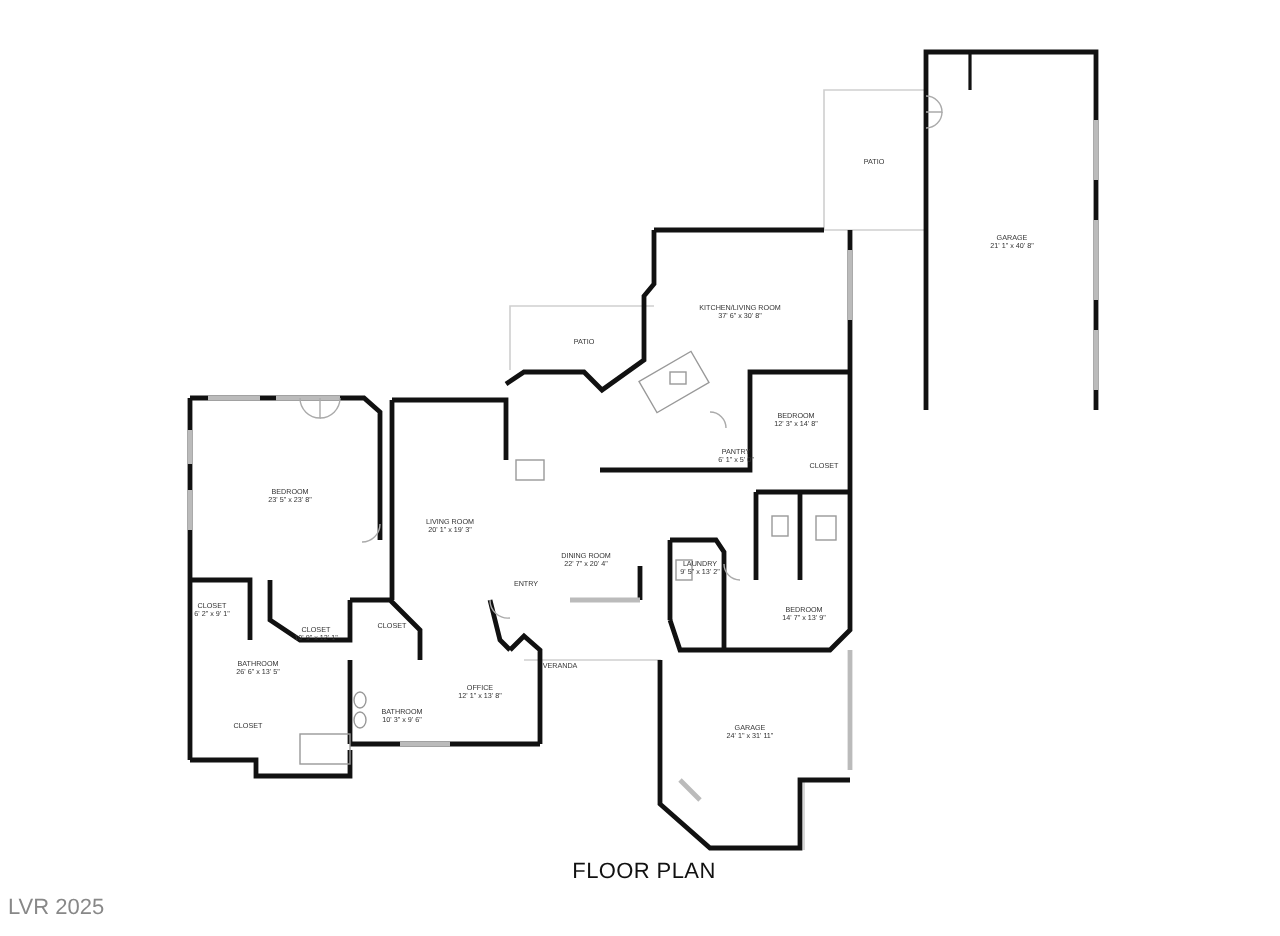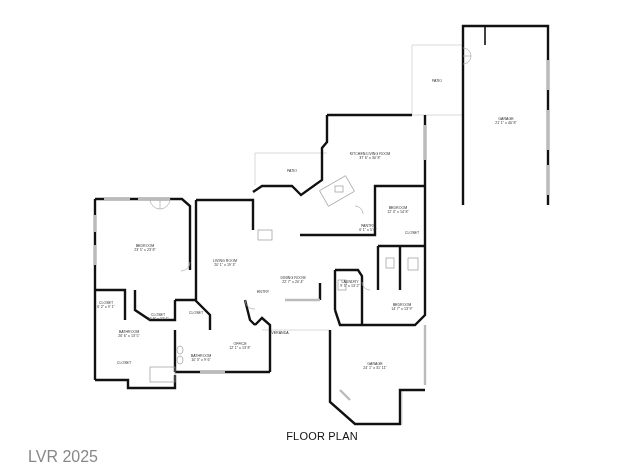--- a/index.html
+++ b/index.html
@@ -1,21 +1,21 @@
 <!DOCTYPE html>
 <html><head>
 <meta charset="utf-8">
 <style>
   html,body{margin:0;padding:0;background:#ffffff;}
   body{width:640px;height:468px;position:relative;overflow:hidden;font-family:"Liberation Sans",sans-serif;}
   #plan{position:absolute;left:0;top:0;width:640px;height:468px;}
   .lbl{position:absolute;font-family:"Liberation Sans",sans-serif;font-size:3.6px;color:#333;text-align:center;line-height:4.4px;white-space:nowrap;transform:translateX(-50%);}
   .lbl .dim{display:block;}
   .title{position:absolute;left:322px;top:430px;transform:translateX(-50%);font-size:11px;color:#111;letter-spacing:0.2px;text-align:center;}
-  .wm{position:absolute;left:4px;top:448px;font-size:16px;color:#888;margin-left:24px;}
+  .wm{position:absolute;left:4px;top:448px;font-size:11px;color:#888;}
 </style>
 </head>
 <body>
 
 <svg id="plan" viewBox="0 0 640 468" xmlns="http://www.w3.org/2000/svg">
   <g fill="none" stroke="#cfcfcf" stroke-width="0.8">
     <polyline points="255,185 255,153 327,153"></polyline>
     <polyline points="412,115 412,45 463,45"></polyline>
     <polyline points="412,115 463,115"></polyline>
     <polyline points="262,330 330,330 330,362"></polyline>

